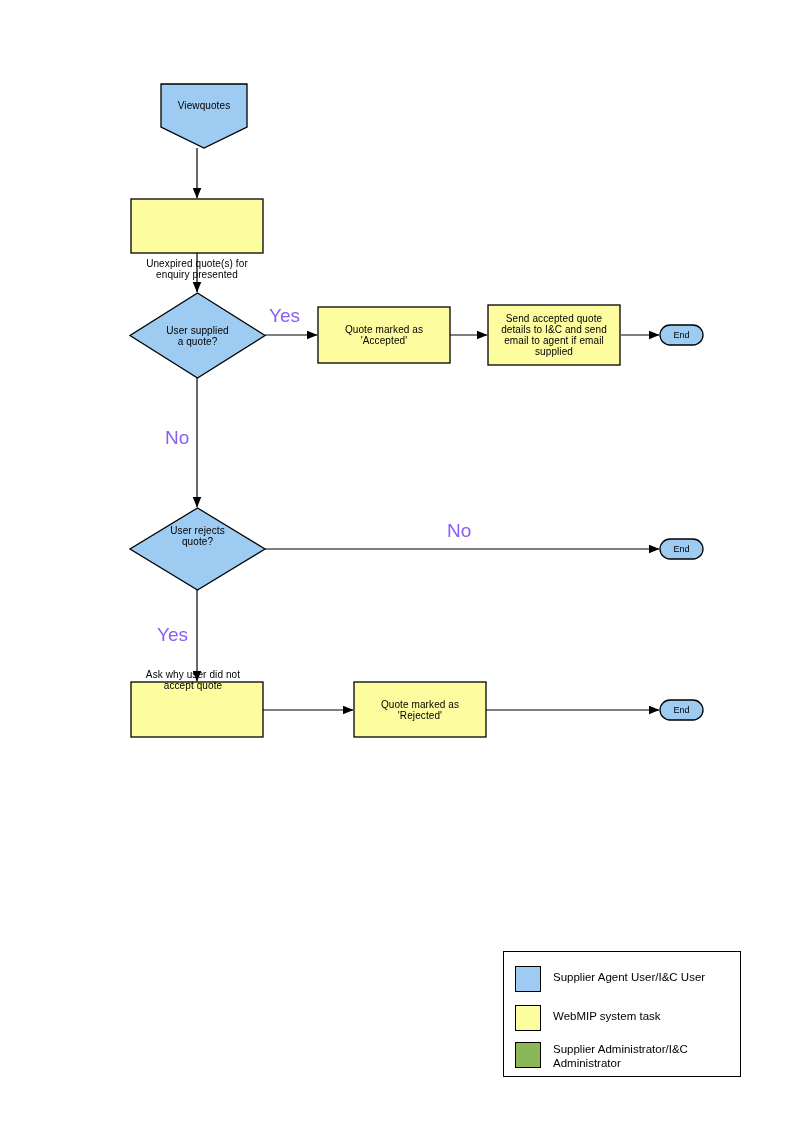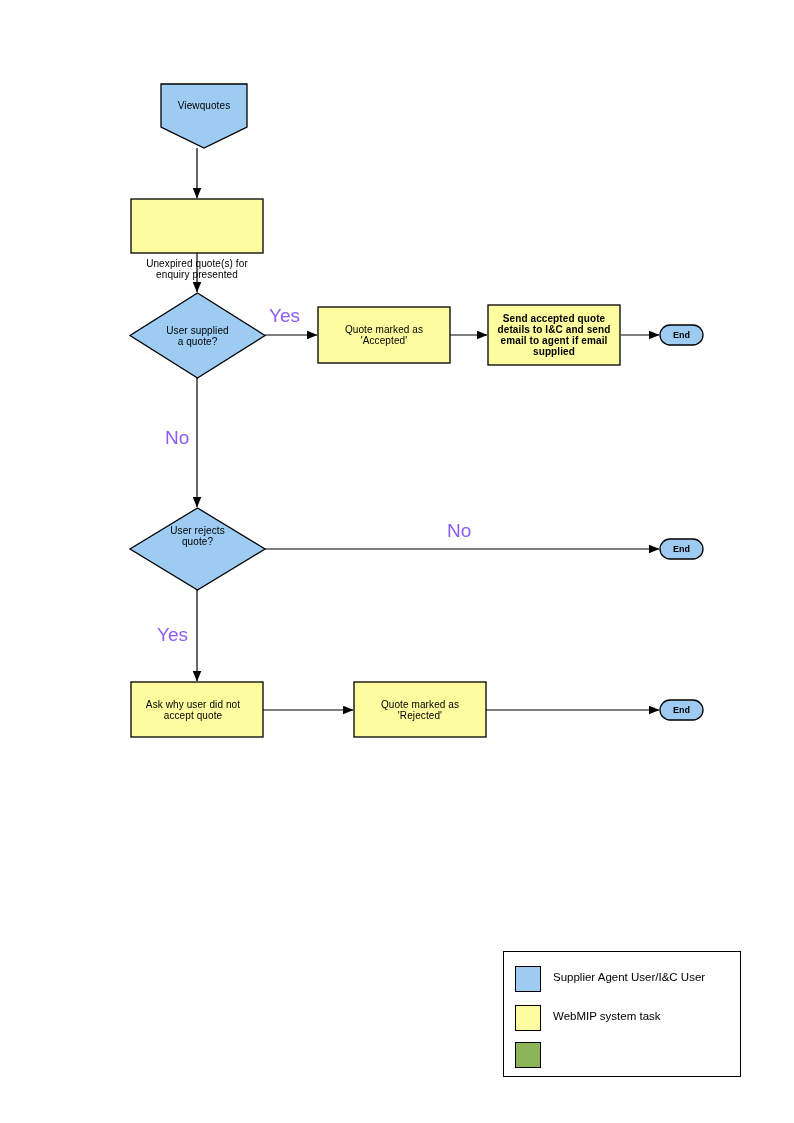--- a/index.html
+++ b/index.html
@@ -43,21 +43,20 @@
   }
   .end-label {
     position: absolute;
     text-align: center;
     color: #000000;
     font-size: 9px;
     line-height: 11px;
     display: flex;
     align-items: center;
     justify-content: center;
-    font-weight: bold;
   }
   
   #legend {
     position: absolute;
     left: 503px;
     top: 951px;
     width: 238px;
     height: 126px;
     border: 1px solid #000000;
     background: #ffffff;
@@ -145,33 +144,33 @@
 
 <div class="node-label" style="left:131px; top:199px; width:132px; height:54px;margin-top:43px;">Unexpired quote(s) for
 enquiry presented</div>
 
 <div class="node-label" style="left:145px; top:313px; width:105px; height:45px;">User supplied
 a quote?</div>
 
 <div class="node-label" style="left:318px; top:307px; width:132px; height:56px;">Quote  marked as
 'Accepted'</div>
 
-<div class="node-label" style="left:488px; top:305px; width:132px; height:60px;font-weight:bold;">Send accepted quote
+<div class="node-label" style="left:488px; top:305px; width:132px; height:60px;">Send accepted quote
 details to I&amp;C and send
 email to agent if email
 supplied</div>
 
 <div class="end-label" style="left:660px; top:325px; width:43px; height:20px;">End</div>
 
 <div class="node-label" style="left:145px; top:513px; width:105px; height:45px;">User rejects
 quote?</div>
 
 <div class="end-label" style="left:660px; top:539px; width:43px; height:20px;">End</div>
 
-<div class="node-label" style="left:131px; top:682px; width:124px; height:55px;">Ask why user did not
+<div class="node-label" style="left:131px; top:652px; width:124px; height:55px;">Ask why user did not
 accept quote</div>
 
 <div class="node-label" style="left:354px; top:682px; width:132px; height:55px;">Quote  marked as
 'Rejected'</div>
 
 <div class="end-label" style="left:660px; top:700px; width:43px; height:20px;">End</div>
 
 <div class="edge-label" style="left:269px; top:306px;">Yes</div>
 
 <div class="edge-label" style="left:165px; top:428px;">No</div>
@@ -187,15 +186,17 @@
     <span class="legend-text">WebMIP system task</span>
   </div>
 
   <div class="legend-row" style="top:14px;">
     <span class="legend-swatch" style="background:#9DCBF2;"></span>
     <span class="legend-text">Supplier Agent User/I&amp;C User</span>
   </div>
 
   <div class="legend-row" style="top:90px;">
     <span class="legend-swatch" style="background:#8CB55A;"></span>
+    <span class="legend-text" style="padding-top:0;">Supplier Administrator/I&amp;C
+Administrator</span>
   </div>
 
 </div>
 
 </body></html>

